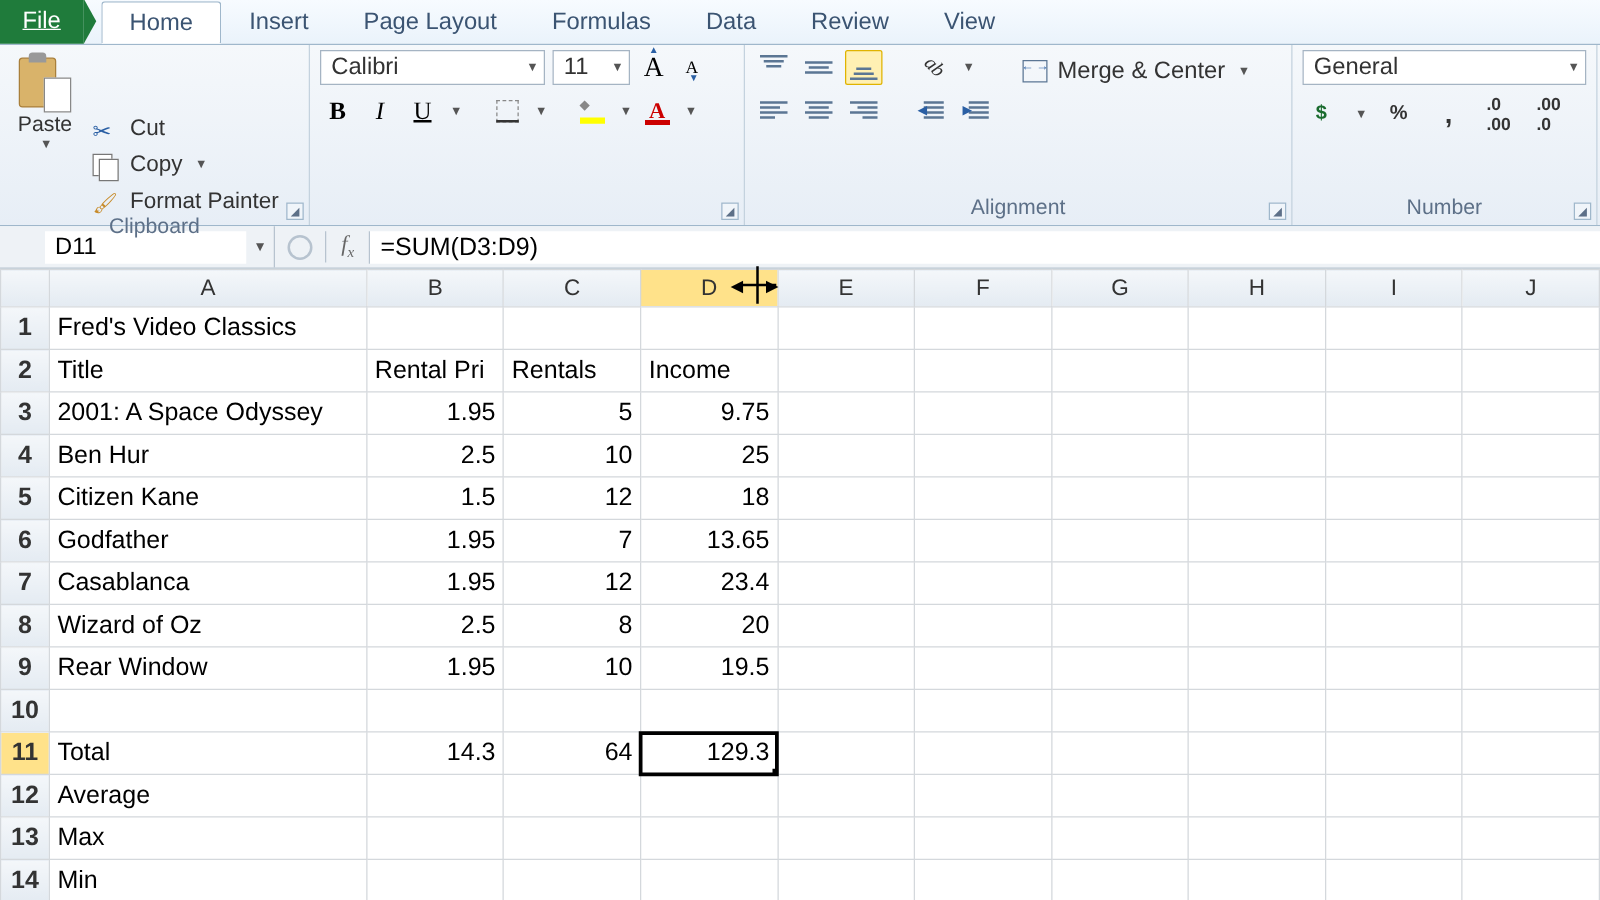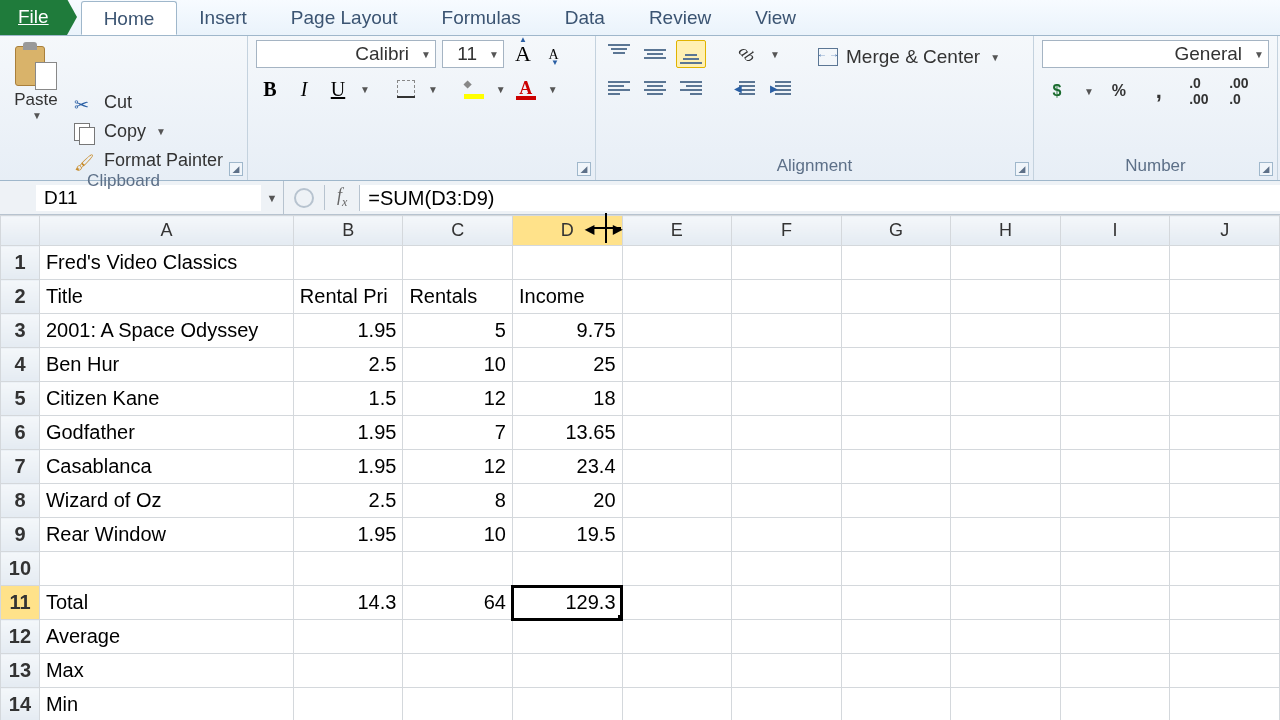--- a/index.html
+++ b/index.html
@@ -118,21 +118,21 @@
   .sm-ico{width:22px;height:18px;display:inline-block;}
   .scissors::before{content:"\2702";font-size:18px;color:#2a5fa4;}
   .copy-ico{position:relative;}
   .copy-ico::before{content:"";position:absolute;left:0;top:0;width:14px;height:16px;background:#fff;border:1px solid #777;}
   .copy-ico::after{content:"";position:absolute;left:5px;top:4px;width:14px;height:16px;background:#fff;border:1px solid #777;}
   .brush::before{content:"\1F58C";font-size:16px;color:#c78a28;}
   .dd{font-size:10px;color:#555;margin-left:2px;}
 
   
   .font-top{display:flex;gap:6px;align-items:center;}
-  .combo{background:#fff;border:1px solid #a5b4c3;height:28px;display:flex;align-items:center;justify-content:flex-end;padding:0 4px 0 8px;font-size:19px;color:#333;cursor:pointer;gap:12px;}
+  .combo{background:#fff;border:1px solid #a5b4c3;height:28px;display:flex;align-items:center;justify-content:space-between;padding:0 4px 0 8px;font-size:19px;color:#333;cursor:pointer;}
   .combo .arrow{font-size:10px;color:#555;}
   .grow-a{font-family:"Times New Roman",serif;}
   .aa-big{font-size:22px;}
   .aa-sm{font-size:14px;margin-left:-3px;}
   .caret{position:absolute;left:50%;transform:translateX(-50%);font-size:8px;color:#2a5fa4;}
   .aa-wrap{position:relative;width:26px;display:inline-block;text-align:center;cursor:pointer;}
   .font-bottom{display:flex;gap:6px;align-items:center;margin-top:8px;}
   .fb{width:28px;height:26px;display:flex;align-items:center;justify-content:center;cursor:pointer;font-family:"Times New Roman",serif;}
   .border-ico{width:18px;height:18px;display:inline-block;position:relative;}
   .border-ico::before{content:"";position:absolute;inset:0;border:1px dashed #888;}
@@ -167,21 +167,21 @@
   .merge-ico::after{content:"\2192";position:absolute;right:-2px;top:-1px;font-size:10px;color:#2a5fa4;}
 
   
   .num-top{display:flex;}
   .num-bottom{display:flex;gap:10px;align-items:center;margin-top:10px;}
   .num-ico{width:30px;height:26px;display:flex;align-items:center;justify-content:center;cursor:pointer;font-size:16px;color:#333;font-weight:bold;}
   .dec-ico{font-size:14px;}
 
   
   .formula-bar{display:flex;height:34px;border-bottom:1px solid #b7c3cf;background:#eef2f6;}
-  .name-box{width:284px;border-right:1px solid #b7c3cf;display:flex;align-items:center;}
+  .name-box{width:220px;border-right:1px solid #b7c3cf;display:flex;align-items:center;}
   .name-box .val{flex:1;background:#fff;height:26px;margin:0 0 0 36px;padding:0 8px;line-height:26px;font-size:19px;}
   .name-box .dd2{width:22px;text-align:center;font-size:11px;color:#555;cursor:pointer;}
   .fx-area{display:flex;align-items:center;flex:1;}
   .fx-circle{width:20px;height:20px;border:2px solid #b7c3cf;border-radius:50%;margin:0 10px;cursor:pointer;}
   .fx-label{font-style:italic;font-family:"Times New Roman",serif;font-size:18px;color:#666;margin-right:12px;cursor:pointer;border-left:1px solid #b7c3cf;padding-left:12px;}
   .formula-input{flex:1;background:#fff;height:26px;line-height:26px;padding:0 8px;font-size:20px;border-left:1px solid #b7c3cf;}
 
   
   .grid-wrap{position:relative;}
   table.sheet{border-collapse:collapse;width:1280px;table-layout:fixed;}

